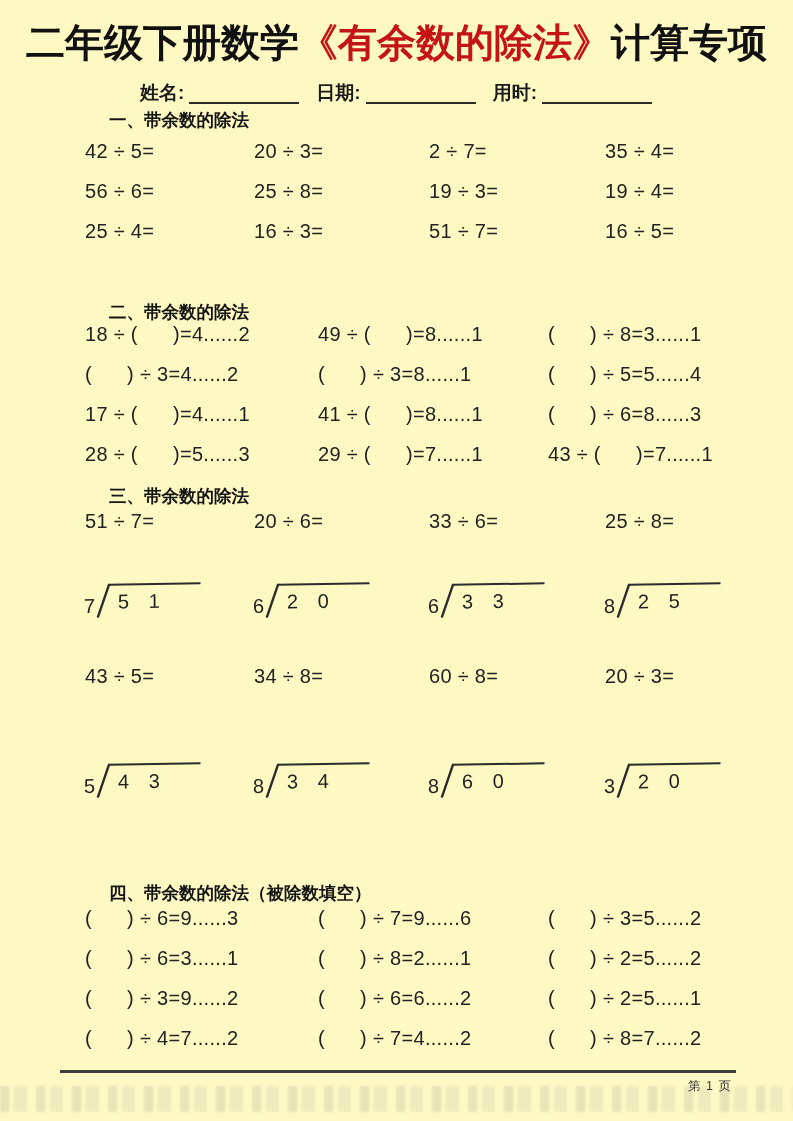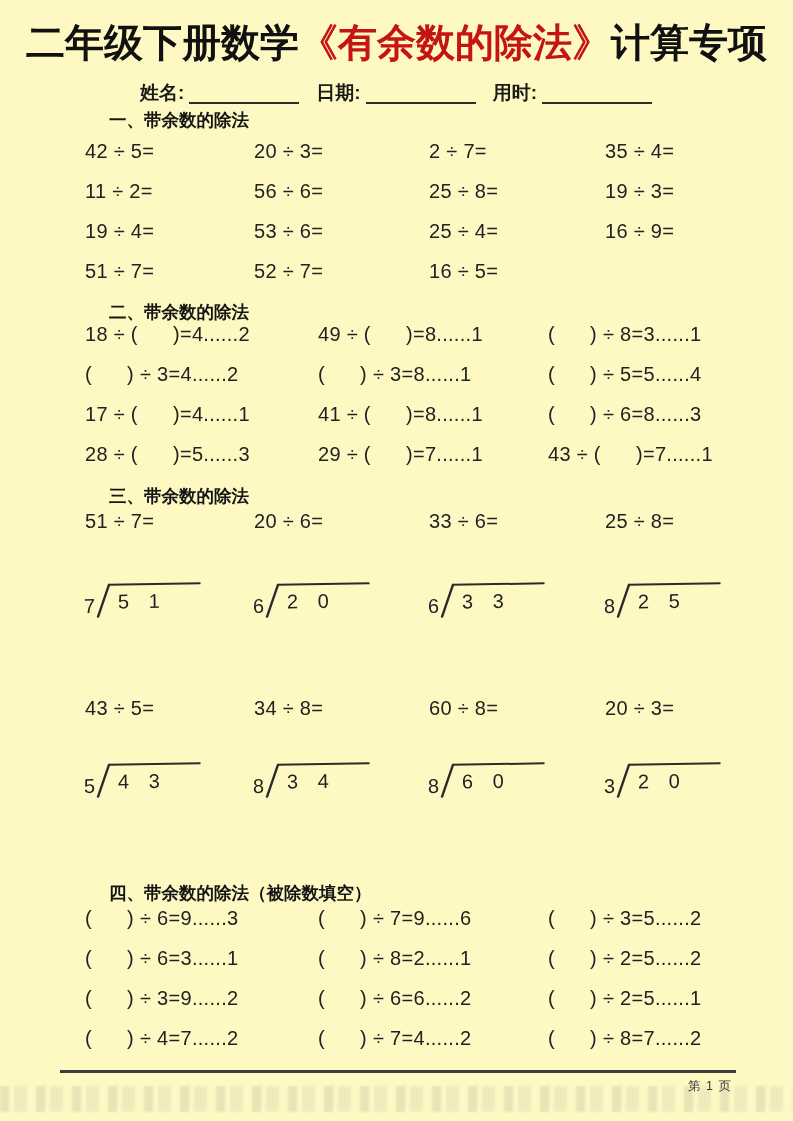--- a/index.html
+++ b/index.html
@@ -100,30 +100,27 @@
     <span class="info-label">用时:</span>
     <span class="blank"></span>
   </div>
 
   <div class="sec-head" style="top:108px">一、带余数的除法</div>
   <div class="grid grid4 rows40" style="top:140px">
     <span class="prob">42 ÷ 5=</span>
     <span class="prob">20 ÷ 3=</span>
     <span class="prob">2 ÷ 7=</span>
     <span class="prob">35 ÷ 4=</span>
-    <span class="prob">11 ÷ 2=</span>
     <span class="prob">56 ÷ 6=</span>
     <span class="prob">25 ÷ 8=</span>
     <span class="prob">19 ÷ 3=</span>
     <span class="prob">19 ÷ 4=</span>
-    <span class="prob">53 ÷ 6=</span>
     <span class="prob">25 ÷ 4=</span>
-    <span class="prob">16 ÷ 9=</span>
+    <span class="prob">16 ÷ 3=</span>
     <span class="prob">51 ÷ 7=</span>
-    <span class="prob">52 ÷ 7=</span>
     <span class="prob">16 ÷ 5=</span>
   </div>
 
   <div class="sec-head" style="top:300px">二、带余数的除法</div>
   <div class="grid grid3 rows40" style="top:323px">
     <span class="prob">18 ÷ (      )=4......2</span>
     <span class="prob">49 ÷ (      )=8......1</span>
     <span class="prob">(      ) ÷ 8=3......1</span>
     <span class="prob">(      ) ÷ 3=4......2</span>
     <span class="prob">(      ) ÷ 3=8......1</span>
@@ -167,21 +164,21 @@
     </div>
     <div class="ld">
       <span class="ld-divisor">8</span>
       <svg class="ld-slash" width="15" height="34" viewBox="0 0 15 34">
           <line x1="2" y1="33" x2="13.5" y2="1"></line>
         </svg>
       <span class="ld-dividend">2 5</span>
     </div>
   </div>
 
-  <div class="grid grid4" style="top:697px">
+  <div class="grid grid4" style="top:665px">
     <span class="prob">43 ÷ 5=</span>
     <span class="prob">34 ÷ 8=</span>
     <span class="prob">60 ÷ 8=</span>
     <span class="prob">20 ÷ 3=</span>
   </div>
   <div class="grid grid4 ldrow" style="top:764px">
     <div class="ld">
       <span class="ld-divisor">5</span>
       <svg class="ld-slash" width="15" height="34" viewBox="0 0 15 34">
           <line x1="2" y1="33" x2="13.5" y2="1"></line>

